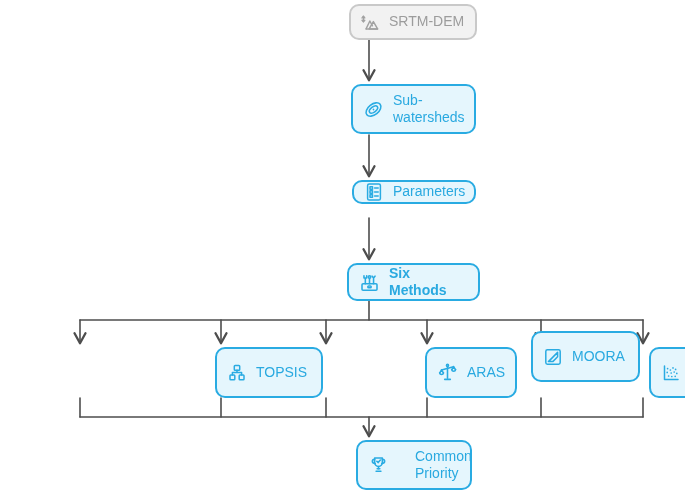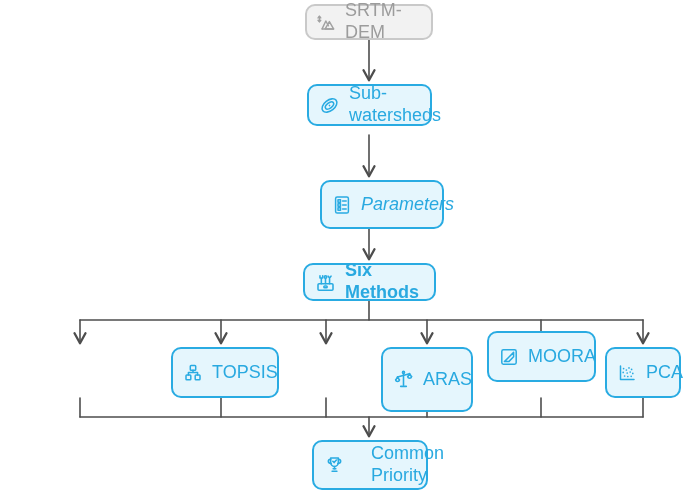--- a/index.html
+++ b/index.html
@@ -5,35 +5,35 @@
   html,body{margin:0;padding:0;background:#ffffff;}
   .canvas{
     position:relative;width:685px;height:493px;background:#ffffff;overflow:hidden;
     font-family:"Liberation Sans", sans-serif;
   }
   .wires{position:absolute;left:0;top:0;}
   .node{
     position:absolute;box-sizing:border-box;
     display:flex;align-items:center;gap:7px;padding:0 8px;
     border:2px solid #29ABE2;border-radius:10px;background:#E5F6FD;
-    color:#29A9E0;font-size:18px;line-height:1.22;
+    color:#29A9E0;font-size:14px;line-height:1.22;margin-left:44px;
   }
   .node .ic{flex:0 0 auto;display:flex;align-items:center;}
   .node .ic svg{display:block;}
   .node.gray{border-color:#C9C9C9;background:#F2F2F2;color:#9C9C9C;}
   .lbl{white-space:normal;}
   
   #n-srtm      {left:305px;top:4px;  width:128px;height:36px;}
-  #n-subw      {left:307px;top:84px; width:125px;height:42px;}
-  #n-param     {left:320px;top:180px;width:124px;height:49px;font-style:italic;}
+  #n-subw      {left:307px;top:84px; width:125px;height:50px;}
+  #n-param     {left:308px;top:180px;width:124px;height:24px;}
   #n-sixm      {left:303px;top:263px;width:133px;height:38px;font-weight:bold;}
   #n-morph     {left:5px;  top:347px;width:150px;height:51px;}
   #n-topsis    {left:171px;top:347px;width:108px;height:51px;}
   #n-saw       {left:286px;top:347px;width:81px; height:51px;}
-  #n-aras      {left:381px;top:347px;width:92px; height:65px;}
+  #n-aras      {left:381px;top:347px;width:92px; height:51px;}
   #n-moora     {left:487px;top:331px;width:109px;height:51px;}
   #n-pca       {left:605px;top:347px;width:76px; height:51px;}
   #n-common    {left:312px;top:440px;width:116px;height:50px;gap:24px;}
 </style>
 </head>
 <body>
 
 <div class="canvas">
 
   <svg class="wires" width="685" height="493" viewBox="0 0 685 493">

